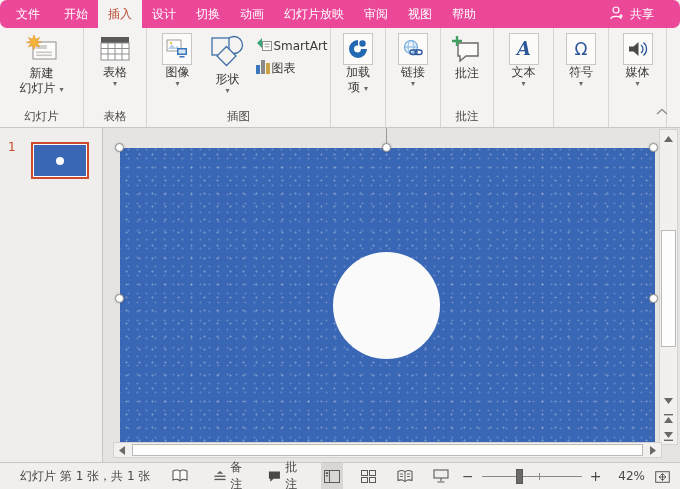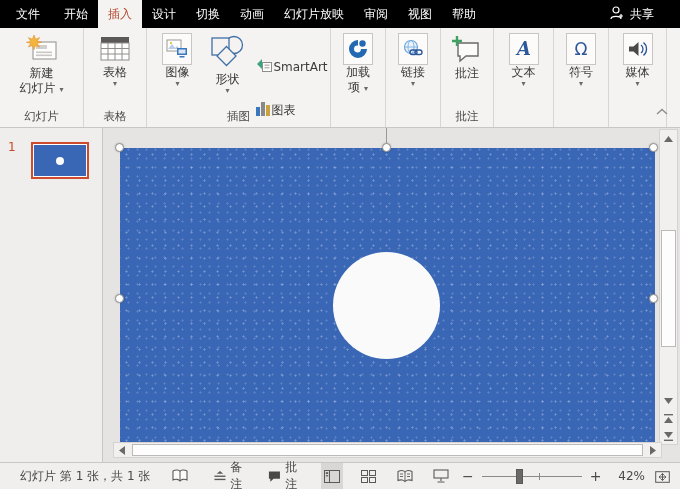--- a/index.html
+++ b/index.html
@@ -1,39 +1,39 @@
 <!DOCTYPE html>
 <html><head>
 <meta charset="utf-8">
 <style>
   * { margin:0; padding:0; box-sizing:border-box; }
   html,body { width:680px; height:489px; }
   body { font-family:"DejaVu Sans","Liberation Sans",sans-serif; font-size:12px; color:#3B3A39; background:#F4F3F2; position:relative; overflow:hidden; }
 
   
-  .menubar { position:absolute; top:0; left:0; width:680px; height:28px; background:#000000; display:flex; align-items:stretch; color:#fff; }
+  .menubar { position:absolute; top:0; left:0; width:680px; height:28px; background:#ec4899; display:flex; align-items:stretch; color:#fff;border-radius:7px; }
   .tab { display:flex; align-items:center; padding:0 10px; cursor:default; white-space:nowrap; }
   .tab-file { padding:0 14px; margin-left:2px; }
   .tab.active { background:#F4F3F2; color:#B7472A; }
   .tab.contextual { background:#9A3B22; padding:0 17px; margin-left:4px; }
   .menu-right { display:flex; align-items:center; margin-left:8px; }
   .tellme { display:flex; align-items:center; gap:6px; padding:0 8px; }
   .share { display:flex; align-items:center; gap:5px; margin-left:auto; margin-right:26px; }
 
   
   .ribbon { position:absolute; top:28px; left:0; width:680px; height:99px; background:#F4F3F2; display:flex; }
   .rgroup { position:relative; height:99px; border-right:1px solid #D8D6D4; display:flex; justify-content:center; }
   .g-label { position:absolute; bottom:3px; left:0; width:100%; text-align:center; font-size:11.5px; color:#4A4948; }
   .bigbtn { display:flex; flex-direction:column; align-items:center; cursor:default; }
   .bigbtn .lbl { line-height:15px; font-size:12px; }
   .icon-box { width:30px; height:32px; border:1px solid #C8C6C4; background:#FCFBFA; display:flex; align-items:center; justify-content:center; margin-top:5px; }
   .dd { font-size:8px; color:#6A6968; line-height:8px; }
   .illus-inner { display:flex; align-items:flex-start; padding-left:4px; }
   .stackcol { display:flex; flex-direction:column; margin-left:3px; margin-top:8px; }
-  .stackbtn { display:flex; align-items:center; height:20px; margin-bottom:2px; cursor:default;margin-top:21px; }
+  .stackbtn { display:flex; align-items:center; height:20px; margin-bottom:2px; cursor:default; }
   .chev-area { flex:1; position:relative; }
   .collapse { position:absolute; right:12px; bottom:8px; cursor:default; }
 
   
   .workspace { position:absolute; top:127px; left:0; width:680px; height:335px; background:#E5E4E2; border-top:1px solid #C9C7C5; }
   .thumb-panel { position:absolute; left:0; top:0; width:103px; height:335px; background:#EFEEEC; border-right:1px solid #C9C7C5; }
   .slide-num { position:absolute; left:8px; top:12px; color:#C8492A; font-size:12px; }
   .thumb { position:absolute; left:31px; top:14px; width:58px; height:37px; border:2px solid #CE4B2D; background:#fff; padding:1px; cursor:default; }
   .thumb-fill { width:100%; height:100%; background:#3A67B5; position:relative; }
   .thumb-dot { position:absolute; left:50%; top:50%; width:8px; height:8px; margin:-4px 0 0 -4px; border-radius:50%; background:#FAFAFA; }

